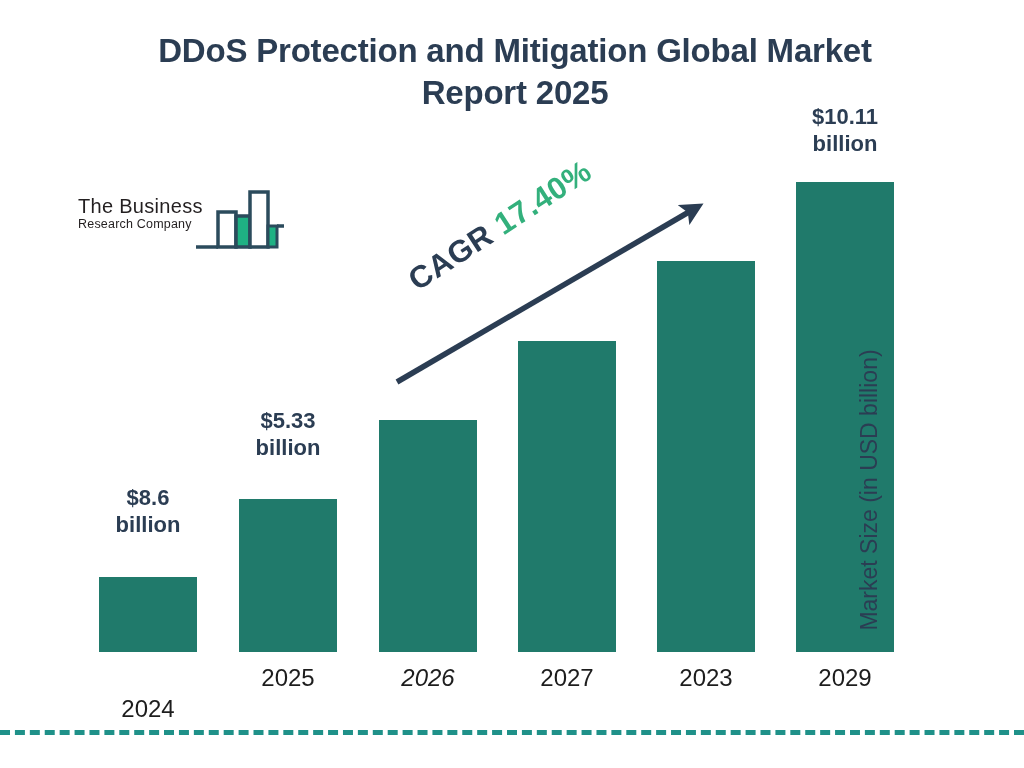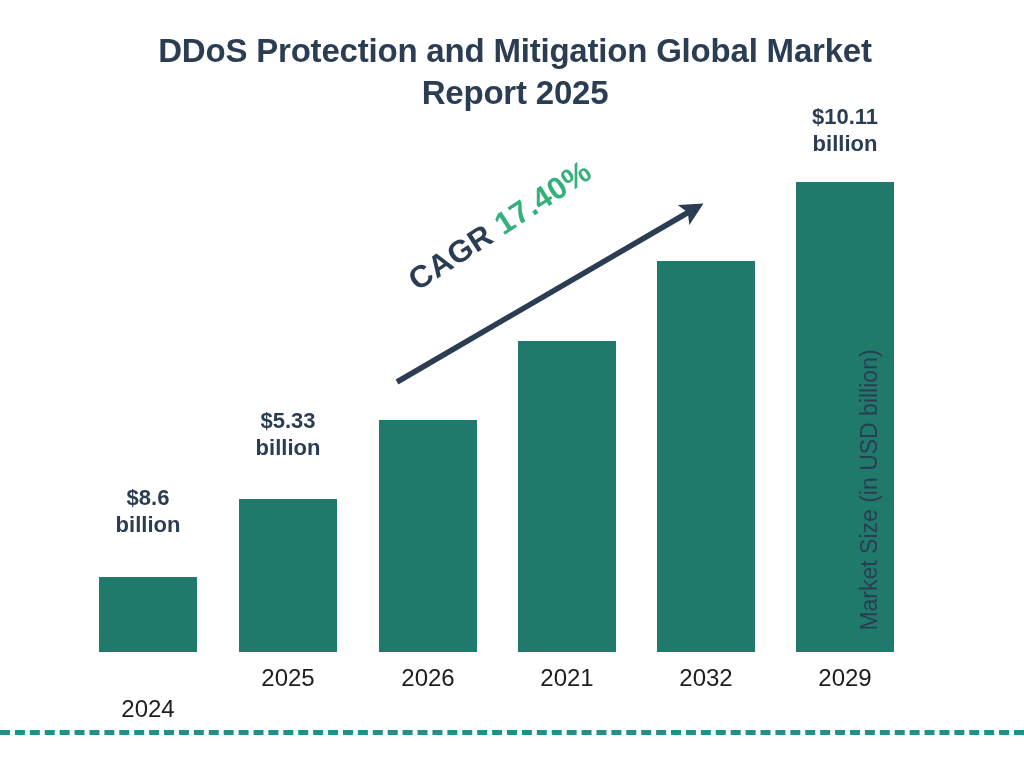--- a/index.html
+++ b/index.html
@@ -133,20 +133,40 @@
     border-top: 5px dashed #1f9189;
   }
 </style>
 </head>
 <body>
 
 <div id="page">
 
   <div id="chart-title">DDoS Protection and Mitigation Global Market Report 2025</div>
 
+  <div id="logo">
+    <div id="logo-text">
+      <div class="line1">The Business</div>
+      <div class="line2">Research Company</div>
+    </div>
+    <svg id="logo-mark" width="88" height="62" viewBox="0 0 88 62">
+
+      <path d="M0 57 H22" stroke="#2b4b5c" stroke-width="3.5" fill="none"></path>
+
+      <rect x="22" y="22" width="18" height="35" fill="#ffffff" stroke="#2b4b5c" stroke-width="3.5"></rect>
+
+      <rect x="40" y="26" width="14" height="31" fill="#1fb183" stroke="#2b4b5c" stroke-width="3.5"></rect>
+
+      <rect x="54" y="2" width="18" height="55" fill="#ffffff" stroke="#2b4b5c" stroke-width="3.5"></rect>
+
+      <rect x="72" y="36" width="9" height="21" fill="#1fb183" stroke="#2b4b5c" stroke-width="3"></rect>
+
+      <path d="M81 36 H96 V57 H120" stroke="#2b4b5c" stroke-width="3.5" fill="none"></path>
+    </svg>
+  </div>
 
   <div id="plot">
 
     <div class="bar" style="left:99px;  top:577px; width:98px; height:75px;"></div>
     <div class="bar" style="left:239px; top:499px; width:98px; height:153px;"></div>
     <div class="bar" style="left:379px; top:420px; width:98px; height:232px;"></div>
     <div class="bar" style="left:518px; top:341px; width:98px; height:311px;"></div>
     <div class="bar" style="left:657px; top:261px; width:98px; height:391px;"></div>
     <div class="bar" style="left:796px; top:182px; width:98px; height:470px;"></div>
 
@@ -160,23 +180,23 @@
       <div>billion</div>
     </div>
 
     <div class="bar-label" style="left:775px; top:104px; width:140px;">
       <div>$10.11</div>
       <div>billion</div>
     </div>
 
     <div class="tick-label" style="left:98px;  top:664px; width:100px;margin-top:31px;">2024</div>
     <div class="tick-label" style="left:238px; top:664px; width:100px;">2025</div>
-    <div class="tick-label" style="left:378px; top:664px; width:100px;">2026</div>
-    <div class="tick-label" style="left:517px; top:664px; width:100px;">2021</div>
-    <div class="tick-label" style="left:656px; top:664px; width:100px;">2032</div>
+    <div class="tick-label" style="left:378px; top:664px; width:100px;font-style:italic;">2026</div>
+    <div class="tick-label" style="left:517px; top:664px; width:100px;">2027</div>
+    <div class="tick-label" style="left:656px; top:664px; width:100px;">2023</div>
     <div class="tick-label" style="left:795px; top:664px; width:100px;">2029</div>
 
     <svg style="position:absolute; left:0; top:0;" width="1024" height="768">
       <defs>
         <marker id="arrowhead" markerWidth="4.2" markerHeight="4.2" refX="2.2" refY="2.1" orient="auto">
           <path d="M0,0 L4.2,2.1 L0,4.2 L0.9,2.1 Z" fill="#2b3d53"></path>
         </marker>
       </defs>
       <line x1="397" y1="382" x2="694" y2="209" stroke="#2b3d53" stroke-width="5.5" stroke-linecap="butt" marker-end="url(#arrowhead)"></line>
     </svg>

